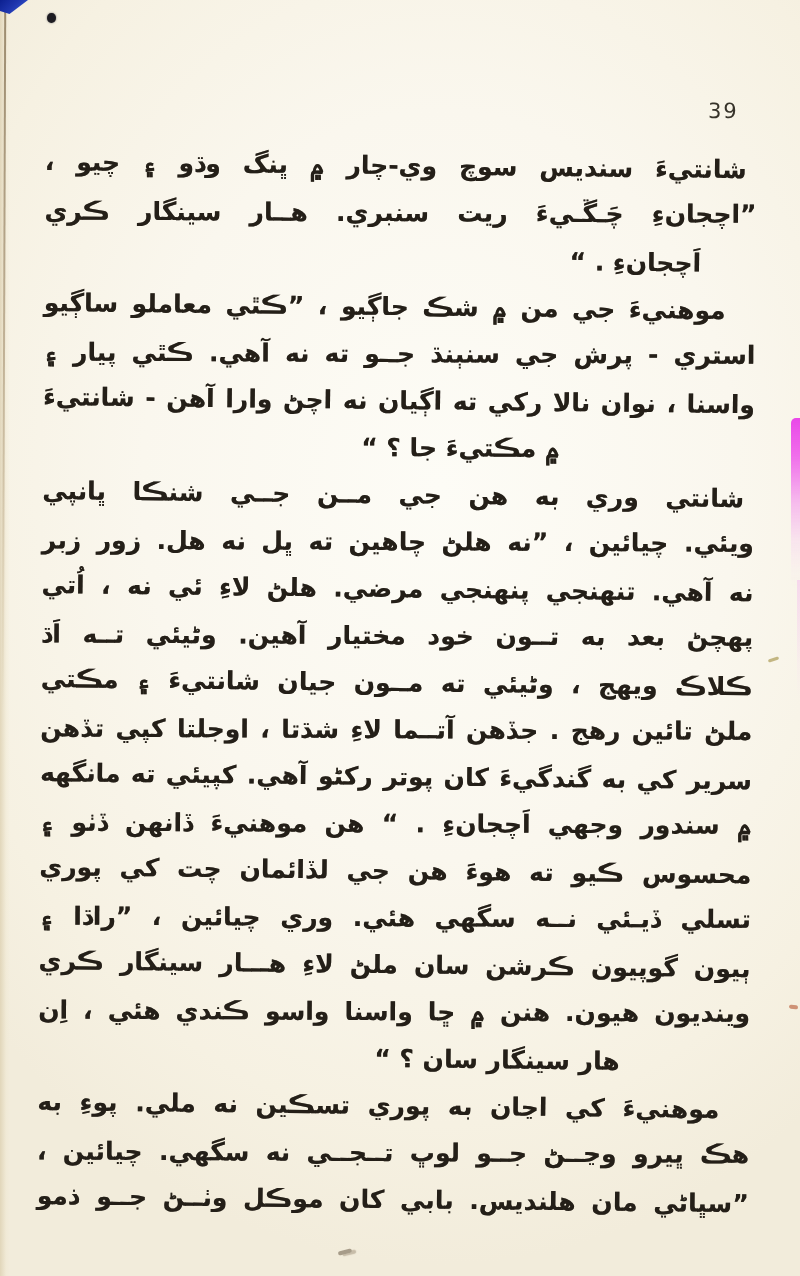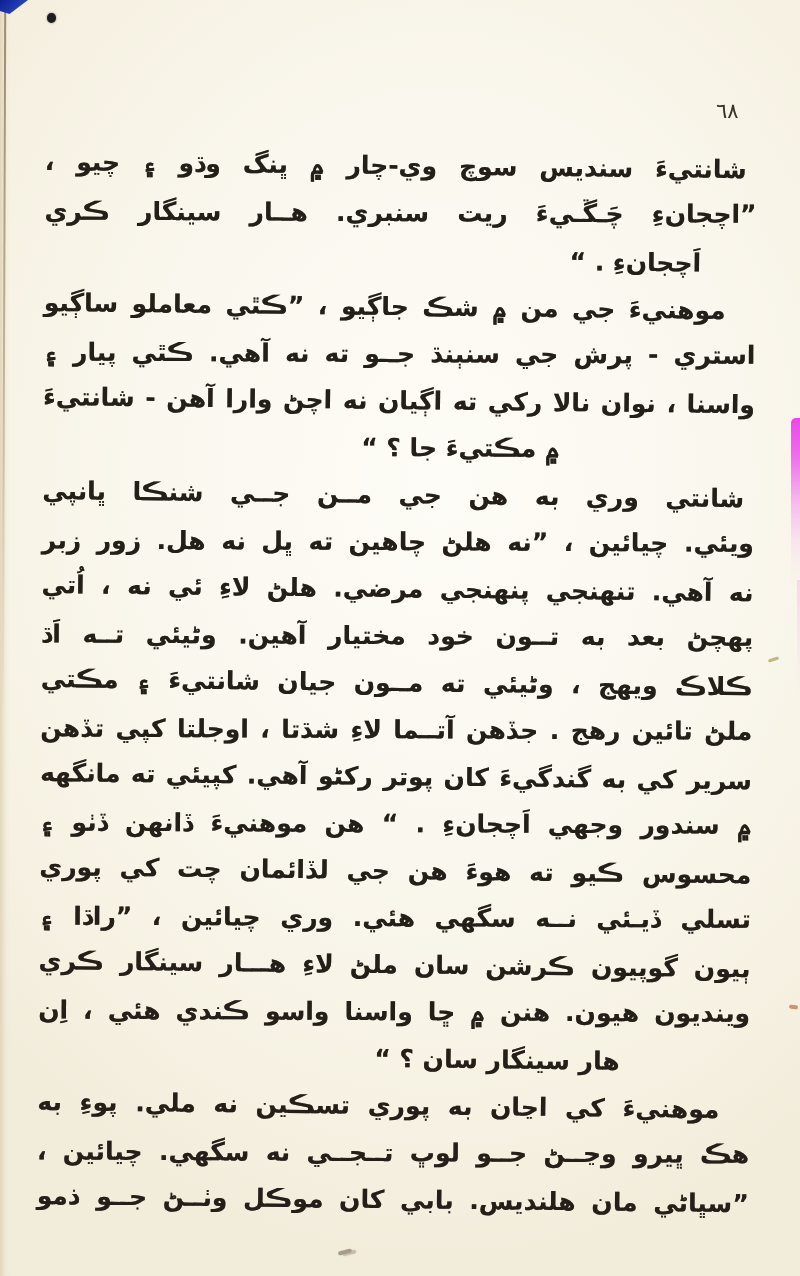--- a/index.html
+++ b/index.html
@@ -110,21 +110,21 @@
   <div class="edge-left"></div>
   <div class="fold-line"></div>
   <div class="corner-triangle"></div>
   <div class="ink-dot"></div>
   <div class="pink-strip"></div>
   <div class="pink-tail"></div>
   <div class="mark-dash-a"></div>
   <div class="mark-dash-b"></div>
   <div class="smudge"></div>
 
-  <div class="page-number">٦٨</div>
+  <div class="page-number">39</div>
 
   <div class="text-block">
 
     <div class="para">
       <div class="line indent-sm">شانتيءَ سنديس سوچ وي-چار ۾ ڀنگ وڌو ۽ چيو ،</div>
       <div class="line">”اچجانءِ چَـڱـيءَ ريت سنبري. هــار سينگار ڪري</div>
       <div class="line line--short off-55">اَچجانءِ . “</div>
     </div>
 
     <div class="para">

